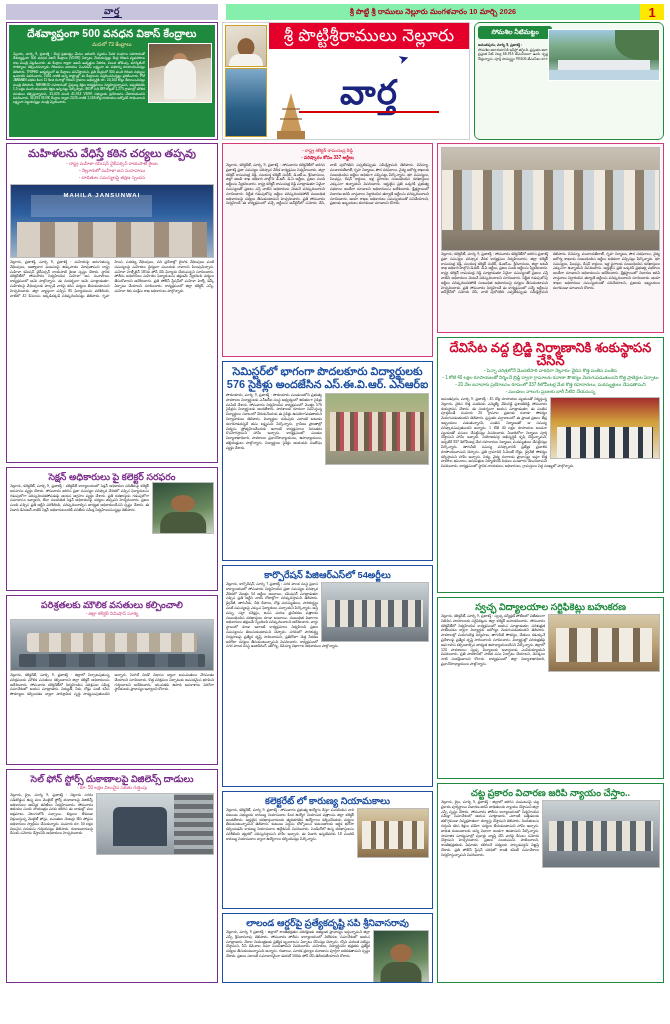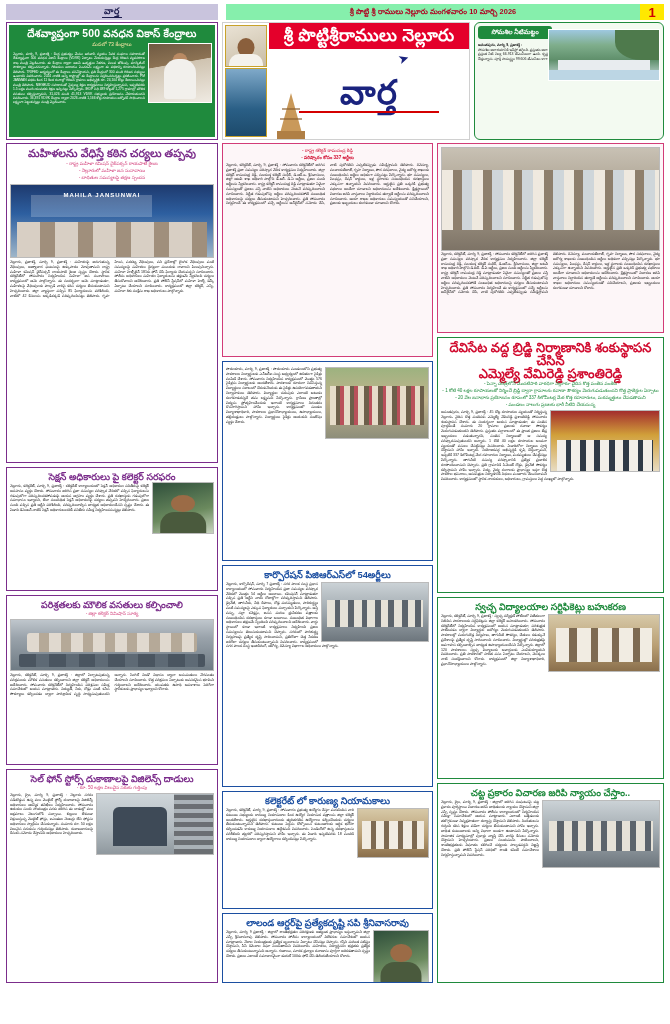--- a/index.html
+++ b/index.html
@@ -46,21 +46,21 @@
      background:#b98a63; border-radius:50%; }
 
   .hdr-mid { flex:1 1 auto; display:flex; flex-direction:column; }
   .masthead { border:1px solid #d0d0d0; position:relative; height:100%; display:flex; }
   .mast-photos { flex:0 0 46px; display:flex; flex-direction:column; gap:1px; padding:2px; }
   .mast-portrait { height:42px; border:1px solid #c8a22a; background:linear-gradient(160deg,#e9e2d4,#c9bda6); position:relative; overflow:hidden;}
   .mast-portrait .face { position:absolute; left:50%; top:30%; transform:translateX(-50%); width:17px;height:19px;background:#8a5f3c;border-radius:50%;}
   .mast-portrait .body { position:absolute; left:50%; top:66%; transform:translateX(-50%); width:34px;height:18px;background:#f4f2ec;border-radius:10px 10px 0 0;}
   .mast-strip { flex:1 1 auto; border:1px solid #c8a22a; background:linear-gradient(180deg,#7fa9c9,#2a5f86 60%,#1d4a6b); }
   .mast-main { flex:1 1 auto; display:flex; flex-direction:column; }
-  .mast-redbar { background:#e4002b; color:#fff; font-size:17px; font-weight:bold; text-align:center; padding:3px 0 4px 0; line-height:19px; letter-spacing:.3px;}
+  .mast-redbar { background:#e4002b; color:#fff; font-size:17px; font-weight:normal; text-align:center; padding:3px 0 4px 0; line-height:19px; letter-spacing:.3px;}
   .mast-logo-wrap { flex:1 1 auto; display:flex; flex-direction:column; align-items:center; justify-content:center; position:relative; }
   .mast-varta { color:#1a237e; font-weight:bold; font-size:34px; line-height:34px; letter-spacing:1px; }
   .mast-underline { width:70%; height:2.4px; background:#d40000; margin-top:2px; }
   .mast-bird { position:absolute; right:30%; top:2px; color:#1a237e; font-size:13px; transform:rotate(-18deg); }
   .mast-temple { position:absolute; left:2px; bottom:0; width:40px; height:48px; }
 
   .hdr-right { flex:0 0 190px; border:1.6px solid #1f8a3d; border-radius:6px; background:#f3faf1; position:relative; padding:3px; overflow:hidden; }
   .hr-title { background:#1f8a3d; color:#fff; font-size:6.4px; font-weight:bold; text-align:center; padding:2px 0; border-radius:3px; width:74px; }
   .hr-photo { position:absolute; right:3px; top:6px; width:112px; height:52px; border:1px solid #fff;
      background:linear-gradient(180deg,#9ec8e0 0%,#7fae8c 30%,#5f8f6b 60%,#d7e6ee 100%); overflow:hidden; }
@@ -264,20 +264,21 @@
 
     <div class="col col2">
 
       <div class="box pink" style="flex:0 0 214px">
         <div class="sub red">- రాష్ట్ర కలెక్టర్ రామచంద్ర రెడ్డి</div>
         <div class="sub red" style="font-weight:bold">- పరిష్కారం కోసం 337 అర్జీలు</div>
         <div class="body two">నెల్లూరు, కలెక్టరేట్, మార్చి 9, ప్రజాశక్తి : సోమవారం కలెక్టరేట్‌లో జరిగిన ప్రజాశక్తి ప్రజా సమస్యల పరిష్కార వేదిక కార్యక్రమం నిర్వహించారు. జిల్లా కలెక్టర్ రామచంద్ర రెడ్డి, సంయుక్త కలెక్టర్ సుధీర్, డి.ఆర్.ఒ. శ్రీనివాసులు, జిల్లా అటవీ శాఖ అధికారి పాల్గొని డి.ఆర్. డి.ఏ అర్జీలు, ప్రజల నుంచి అర్జీలను స్వీకరించారు. రాష్ట్ర కలెక్టర్ రామచంద్ర రెడ్డి మాట్లాడుతూ ఏవైనా సమస్యలతో ప్రజలు వస్తే వాటిని అధికారులు వెంటనే పరిష్కరించాలని సూచించారు. నిర్ణీత గడువులోపు అర్జీలు పరిష్కరించకపోతే సంబంధిత అధికారులపై చర్యలు తీసుకుంటామని హెచ్చరించారు. ప్రతి సోమవారం నిర్వహించే ఈ కార్యక్రమంలో వచ్చే అర్జీలను ఆన్‌లైన్‌లో నమోదు చేసి, వాటి పురోగతిని ఎప్పటికప్పుడు సమీక్షిస్తామని తెలిపారు. రెవెన్యూ, పంచాయతీరాజ్, గృహ నిర్మాణం, పౌర సరఫరాలు, వైద్య ఆరోగ్య శాఖలకు సంబంధించిన అర్జీలు అధికంగా వచ్చినట్లు పేర్కొన్నారు. భూ సమస్యలు, పింఛన్లు, రేషన్ కార్డులు, ఇళ్ల స్థలాలకు సంబంధించిన దరఖాస్తులు ఎక్కువగా ఉన్నాయని వివరించారు. అర్హులైన ప్రతి ఒక్కరికీ ప్రభుత్వ పథకాలు అందేలా చూడాలని అధికారులను ఆదేశించారు. క్షేత్రస్థాయిలో విచారణ జరిపి వాస్తవాలు నిర్ధారించిన తర్వాతే అర్జీలను పరిష్కరించాలని సూచించారు. ఆయా శాఖల అధికారులు సమన్వయంతో పనిచేయాలని, ప్రజలకు ఇబ్బందులు కలగకుండా చూడాలని కోరారు.</div>
       </div>
 
       <div class="box blue" style="flex:0 0 200px">
+        <div class="hl blue">సెమిస్టర్‌లో భాగంగా పొదలకూరు విద్యార్థులకు 576 సైకిళ్లు అందజేసిన ఎస్.ఈ.వి.ఆర్. ఎన్‌ఆర్‌ఐ</div>
         <div class="photo ph-hand right" style="width:104px;height:72px;margin-top:2px"></div>
         <div class="body">పొదలకూరు, మార్చి 9, ప్రజాశక్తి : పొదలకూరు మండలంలోని ప్రభుత్వ పాఠశాలల విద్యార్థులకు ఎన్‌ఆర్‌ఐ సంస్థ ఆధ్వర్యంలో ఉచితంగా సైకిళ్లు పంపిణీ చేశారు. సోమవారం నిర్వహించిన కార్యక్రమంలో మొత్తం 576 సైకిళ్లను విద్యార్థులకు అందజేశారు. పాఠశాలకు దూరంగా నివసిస్తున్న విద్యార్థులు సకాలంలో చేరుకునేందుకు ఈ సైకిళ్లు ఉపయోగపడతాయని నిర్వాహకులు తెలిపారు. విద్యార్థుల చదువుకు ఎలాంటి ఆటంకం కలగకూడదన్నదే తమ లక్ష్యమని పేర్కొన్నారు. గ్రామీణ ప్రాంతాల్లో విద్యను ప్రోత్సహించేందుకు ఇలాంటి కార్యక్రమాలు నిరంతరం కొనసాగిస్తామని హామీ ఇచ్చారు. కార్యక్రమంలో మండల విద్యాశాఖాధికారి, పాఠశాలల ప్రధానోపాధ్యాయులు, ఉపాధ్యాయులు, తల్లిదండ్రులు పాల్గొన్నారు. విద్యార్థులు సైకిళ్లు అందుకుని సంతోషం వ్యక్తం చేశారు.</div>
         <div class="clear"></div>
       </div>
 
       <div class="box blue" style="flex:0 0 222px">
         <div class="hl blue small">కార్పొరేషన్ పిజిఆర్‌ఎస్‌లో 54అర్జీలు</div>
         <div class="photo ph-office right" style="width:108px;height:60px;margin-top:2px"></div>
         <div class="body">నెల్లూరు, కార్పొరేషన్, మార్చి 7 ప్రజాశక్తి : నగర పాలక సంస్థ ప్రధాన కార్యాలయంలో సోమవారం నిర్వహించిన ప్రజా సమస్యల పరిష్కార వేదికలో మొత్తం 54 అర్జీలు అందాయి. కమిషనర్ మాట్లాడుతూ వచ్చిన ప్రతి అర్జీని వారం రోజుల్లోగా పరిష్కరిస్తామని తెలిపారు. డ్రైనేజీ, తాగునీరు, వీధి దీపాలు, రోడ్ల మరమ్మతులు, పారిశుద్ధ్యం వంటి సమస్యలపై ఎక్కువ ఫిర్యాదులు వచ్చాయని పేర్కొన్నారు. ఆస్తి పన్ను, నల్లా కనెక్షన్లు, జనన మరణ ధ్రువీకరణ పత్రాలకు సంబంధించిన దరఖాస్తులు కూడా అందాయి. సంబంధిత విభాగాల అధికారులు తక్షణమే స్పందించి పరిష్కరించాలని ఆదేశించారు. వార్డు స్థాయిలో కూడా ఇలాంటి కార్యక్రమాలు నిర్వహించి ప్రజల సమస్యలను తెలుసుకుంటామని చెప్పారు. నగరంలో పారిశుద్ధ్య నిర్వహణపై ప్రత్యేక దృష్టి సారించామని, ప్రతిరోజూ చెత్త సేకరణ జరిగేలా చర్యలు తీసుకుంటున్నామని వివరించారు. కార్యక్రమంలో నగర పాలక సంస్థ ఇంజినీరింగ్, ఆరోగ్య, రెవెన్యూ విభాగాల అధికారులు పాల్గొన్నారు.</div>
         <div class="clear"></div>
@@ -303,21 +304,20 @@
 
     <div class="col col3">
 
       <div class="box pink" style="flex:0 0 190px">
         <div class="photo ph-crowd" style="height:104px"></div>
         <div class="body two tight">నెల్లూరు, కలెక్టరేట్, మార్చి 9, ప్రజాశక్తి : సోమవారం కలెక్టరేట్‌లో జరిగిన ప్రజాశక్తి ప్రజా సమస్యల పరిష్కార వేదిక కార్యక్రమం నిర్వహించారు. జిల్లా కలెక్టర్ రామచంద్ర రెడ్డి, సంయుక్త కలెక్టర్ సుధీర్, డి.ఆర్.ఒ. శ్రీనివాసులు, జిల్లా అటవీ శాఖ అధికారి పాల్గొని డి.ఆర్. డి.ఏ అర్జీలు, ప్రజల నుంచి అర్జీలను స్వీకరించారు. రాష్ట్ర కలెక్టర్ రామచంద్ర రెడ్డి మాట్లాడుతూ ఏవైనా సమస్యలతో ప్రజలు వస్తే వాటిని అధికారులు వెంటనే పరిష్కరించాలని సూచించారు. నిర్ణీత గడువులోపు అర్జీలు పరిష్కరించకపోతే సంబంధిత అధికారులపై చర్యలు తీసుకుంటామని హెచ్చరించారు. ప్రతి సోమవారం నిర్వహించే ఈ కార్యక్రమంలో వచ్చే అర్జీలను ఆన్‌లైన్‌లో నమోదు చేసి, వాటి పురోగతిని ఎప్పటికప్పుడు సమీక్షిస్తామని తెలిపారు. రెవెన్యూ, పంచాయతీరాజ్, గృహ నిర్మాణం, పౌర సరఫరాలు, వైద్య ఆరోగ్య శాఖలకు సంబంధించిన అర్జీలు అధికంగా వచ్చినట్లు పేర్కొన్నారు. భూ సమస్యలు, పింఛన్లు, రేషన్ కార్డులు, ఇళ్ల స్థలాలకు సంబంధించిన దరఖాస్తులు ఎక్కువగా ఉన్నాయని వివరించారు. అర్హులైన ప్రతి ఒక్కరికీ ప్రభుత్వ పథకాలు అందేలా చూడాలని అధికారులను ఆదేశించారు. క్షేత్రస్థాయిలో విచారణ జరిపి వాస్తవాలు నిర్ధారించిన తర్వాతే అర్జీలను పరిష్కరించాలని సూచించారు. ఆయా శాఖల అధికారులు సమన్వయంతో పనిచేయాలని, ప్రజలకు ఇబ్బందులు కలగకుండా చూడాలని కోరారు.</div>
       </div>
 
       <div class="box green" style="flex:0 0 256px">
         <div class="hl red">దేవిసేట వద్ద బ్రిడ్జి నిర్మాణానికి శంకుస్థాపన చేసిన</div>
-        <div class="hl red">ఎమ్మెల్యే వేమిరెడ్డి ప్రశాంతిరెడ్డి</div>
         <div class="sub green">- పెన్నా చరిత్రలోనే మొదటిసారి వారధిగా నెల్లూరు- వైదిన కొత్త వంతెన వంతెన</div>
         <div class="sub green">- 1 కోటి 40 లక్షల రూపాయలతో నిర్మించే బ్రిడ్జి ద్వారా గ్రామాలకు రవాణా సౌకర్యం మెరుగుపడుతుందని కొత్త ప్రాజెక్టుల ఏర్పాటు</div>
         <div class="sub green">- 20 వేల జనాభాకు ప్రయోజనం రూపంలో 337 కిలోమీటర్ల మేర కొత్త రహదారులు, మరమ్మత్తులు చేపడతామని</div>
         <div class="sub green">- మండలం నాలుగు ప్రజలకు భారీ నీటిని చేయనున్న</div>
         <div class="photo ph-stage right" style="width:110px;height:62px;margin-top:2px"></div>
         <div class="body">అనంతపురం, మార్చి 9, ప్రజాశక్తి : 45 కోట్ల రూపాయల వ్యయంతో నిర్మిస్తున్న నెల్లూరు- వైదిన కొత్త వంతెనకు ఎమ్మెల్యే వేమిరెడ్డి ప్రశాంతిరెడ్డి సోమవారం శంకుస్థాపన చేశారు. ఈ సందర్భంగా ఆయన మాట్లాడుతూ, ఈ వంతెన పూర్తయితే సుమారు 20 గ్రామాల ప్రజలకు రవాణా సౌకర్యం మెరుగుపడుతుందని తెలిపారు. ప్రస్తుతం వర్షాకాలంలో ఈ ప్రాంత ప్రజలు తీవ్ర ఇబ్బందులు పడుతున్నారని, వంతెన నిర్మాణంతో ఆ సమస్య పరిష్కారమవుతుందని అన్నారు. 1 కోటి 40 లక్షల రూపాయల అంచనా వ్యయంతో పనులు చేపట్టినట్లు వివరించారు. ఏడాదిలోగా నిర్మాణం పూర్తి చేస్తామని హామీ ఇచ్చారు. నియోజకవర్గ అభివృద్ధికి కృషి చేస్తున్నామని, ఇప్పటికే 337 కిలోమీటర్ల మేర రహదారుల నిర్మాణం, మరమ్మతులు చేపట్టినట్లు పేర్కొన్నారు. తాగునీటి సమస్య పరిష్కారానికి ప్రత్యేక ప్రణాళిక రూపొందించామని చెప్పారు. ప్రతి గ్రామానికి సిమెంట్ రోడ్డు, డ్రైనేజీ సౌకర్యం కల్పిస్తామని హామీ ఇచ్చారు. విద్య, వైద్య రంగాలకు ప్రాధాన్యం ఇస్తూ కొత్త పాఠశాల భవనాలు, ఆసుపత్రుల నిర్మాణానికి నిధులు మంజూరు చేయించామని వివరించారు. కార్యక్రమంలో స్థానిక నాయకులు, అధికారులు, గ్రామస్తులు పెద్ద సంఖ్యలో పాల్గొన్నారు.</div>
         <div class="clear"></div>
       </div>
 
       <div class="box green" style="flex:0 0 182px">

